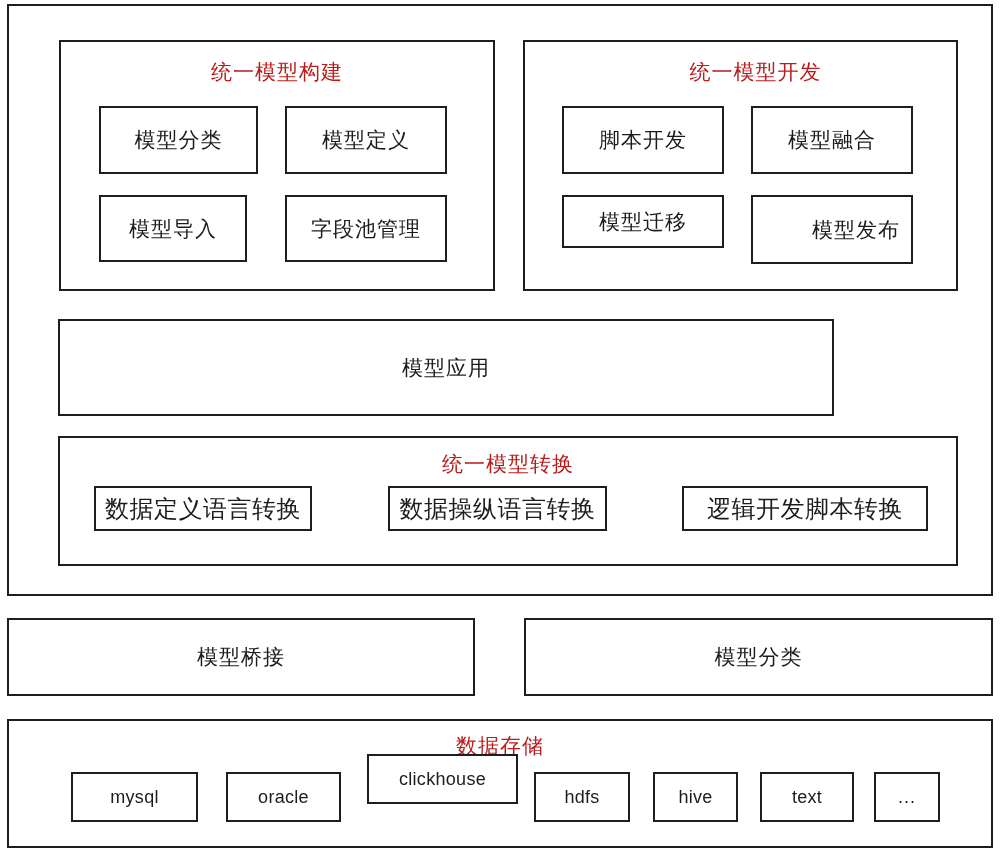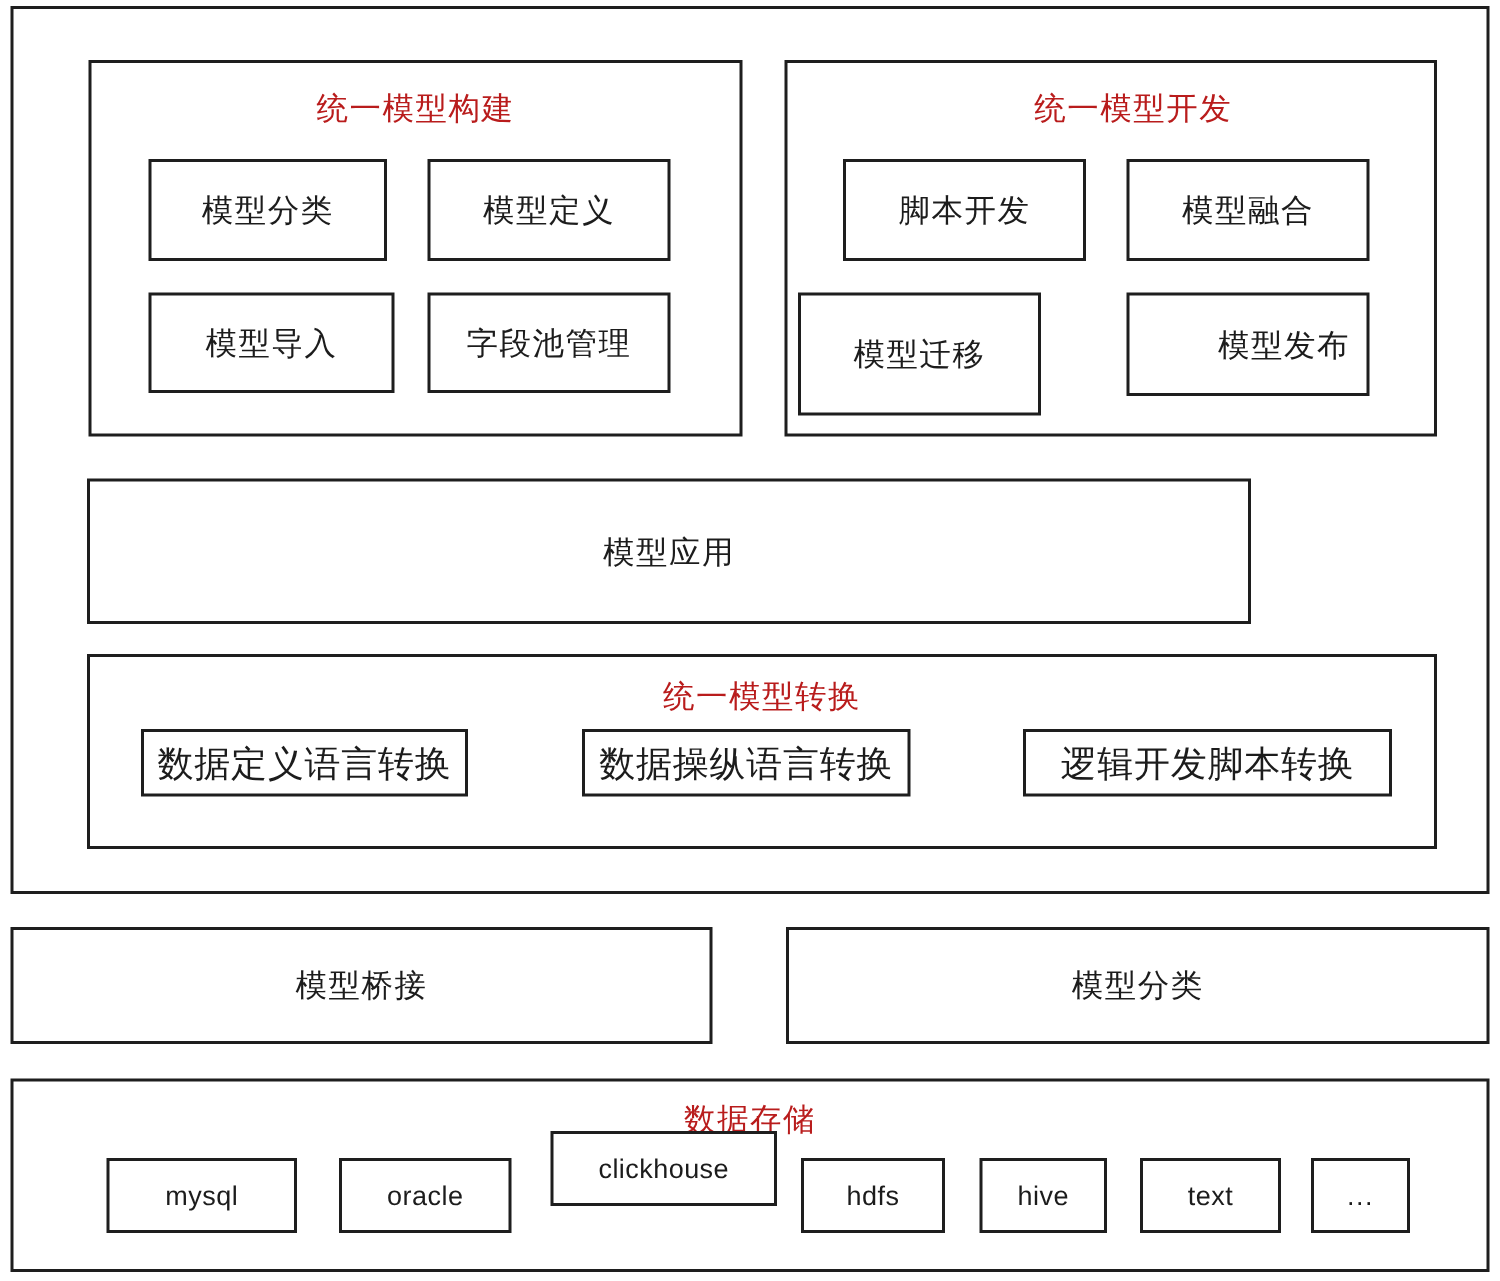--- a/index.html
+++ b/index.html
@@ -64,41 +64,41 @@
   </div>
 
   <div class="box leaf" style="left:99px; top:106px; width:159px; height:68px;">
     <span class="t-sub">模型分类</span>
   </div>
 
   <div class="box leaf" style="left:285px; top:106px; width:162px; height:68px;">
     <span class="t-sub">模型定义</span>
   </div>
 
-  <div class="box leaf" style="left:99px; top:195px; width:164px; height:67px;">
+  <div class="box leaf" style="left:99px; top:195px; width:148px; height:67px;">
     <span class="t-sub">模型导入</span>
   </div>
 
   <div class="box leaf" style="left:285px; top:195px; width:162px; height:67px;">
     <span class="t-sub">字段池管理</span>
   </div>
 
   <div class="box" style="left:523px; top:40px; width:435px; height:251px;">
     <div class="center-label t-panel-title" style="top:16px;padding-left:30px;">统一模型开发</div>
   </div>
 
   <div class="box leaf" style="left:562px; top:106px; width:162px; height:68px;">
     <span class="t-sub">脚本开发</span>
   </div>
 
   <div class="box leaf" style="left:751px; top:106px; width:162px; height:68px;">
     <span class="t-sub">模型融合</span>
   </div>
 
-  <div class="box leaf" style="left:532px; top:195px; width:162px; height:82px;">
+  <div class="box leaf" style="left:562px; top:195px; width:162px; height:53px;">
     <span class="t-sub">模型迁移</span>
   </div>
 
   <div class="box leaf" style="left:751px; top:195px; width:162px; height:69px;padding-left:48px;">
     <span class="t-sub">模型发布</span>
   </div>
 
   <div class="box leaf" style="left:58px; top:319px; width:776px; height:97px;">
     <span class="t-band-title">模型应用</span>
   </div>

